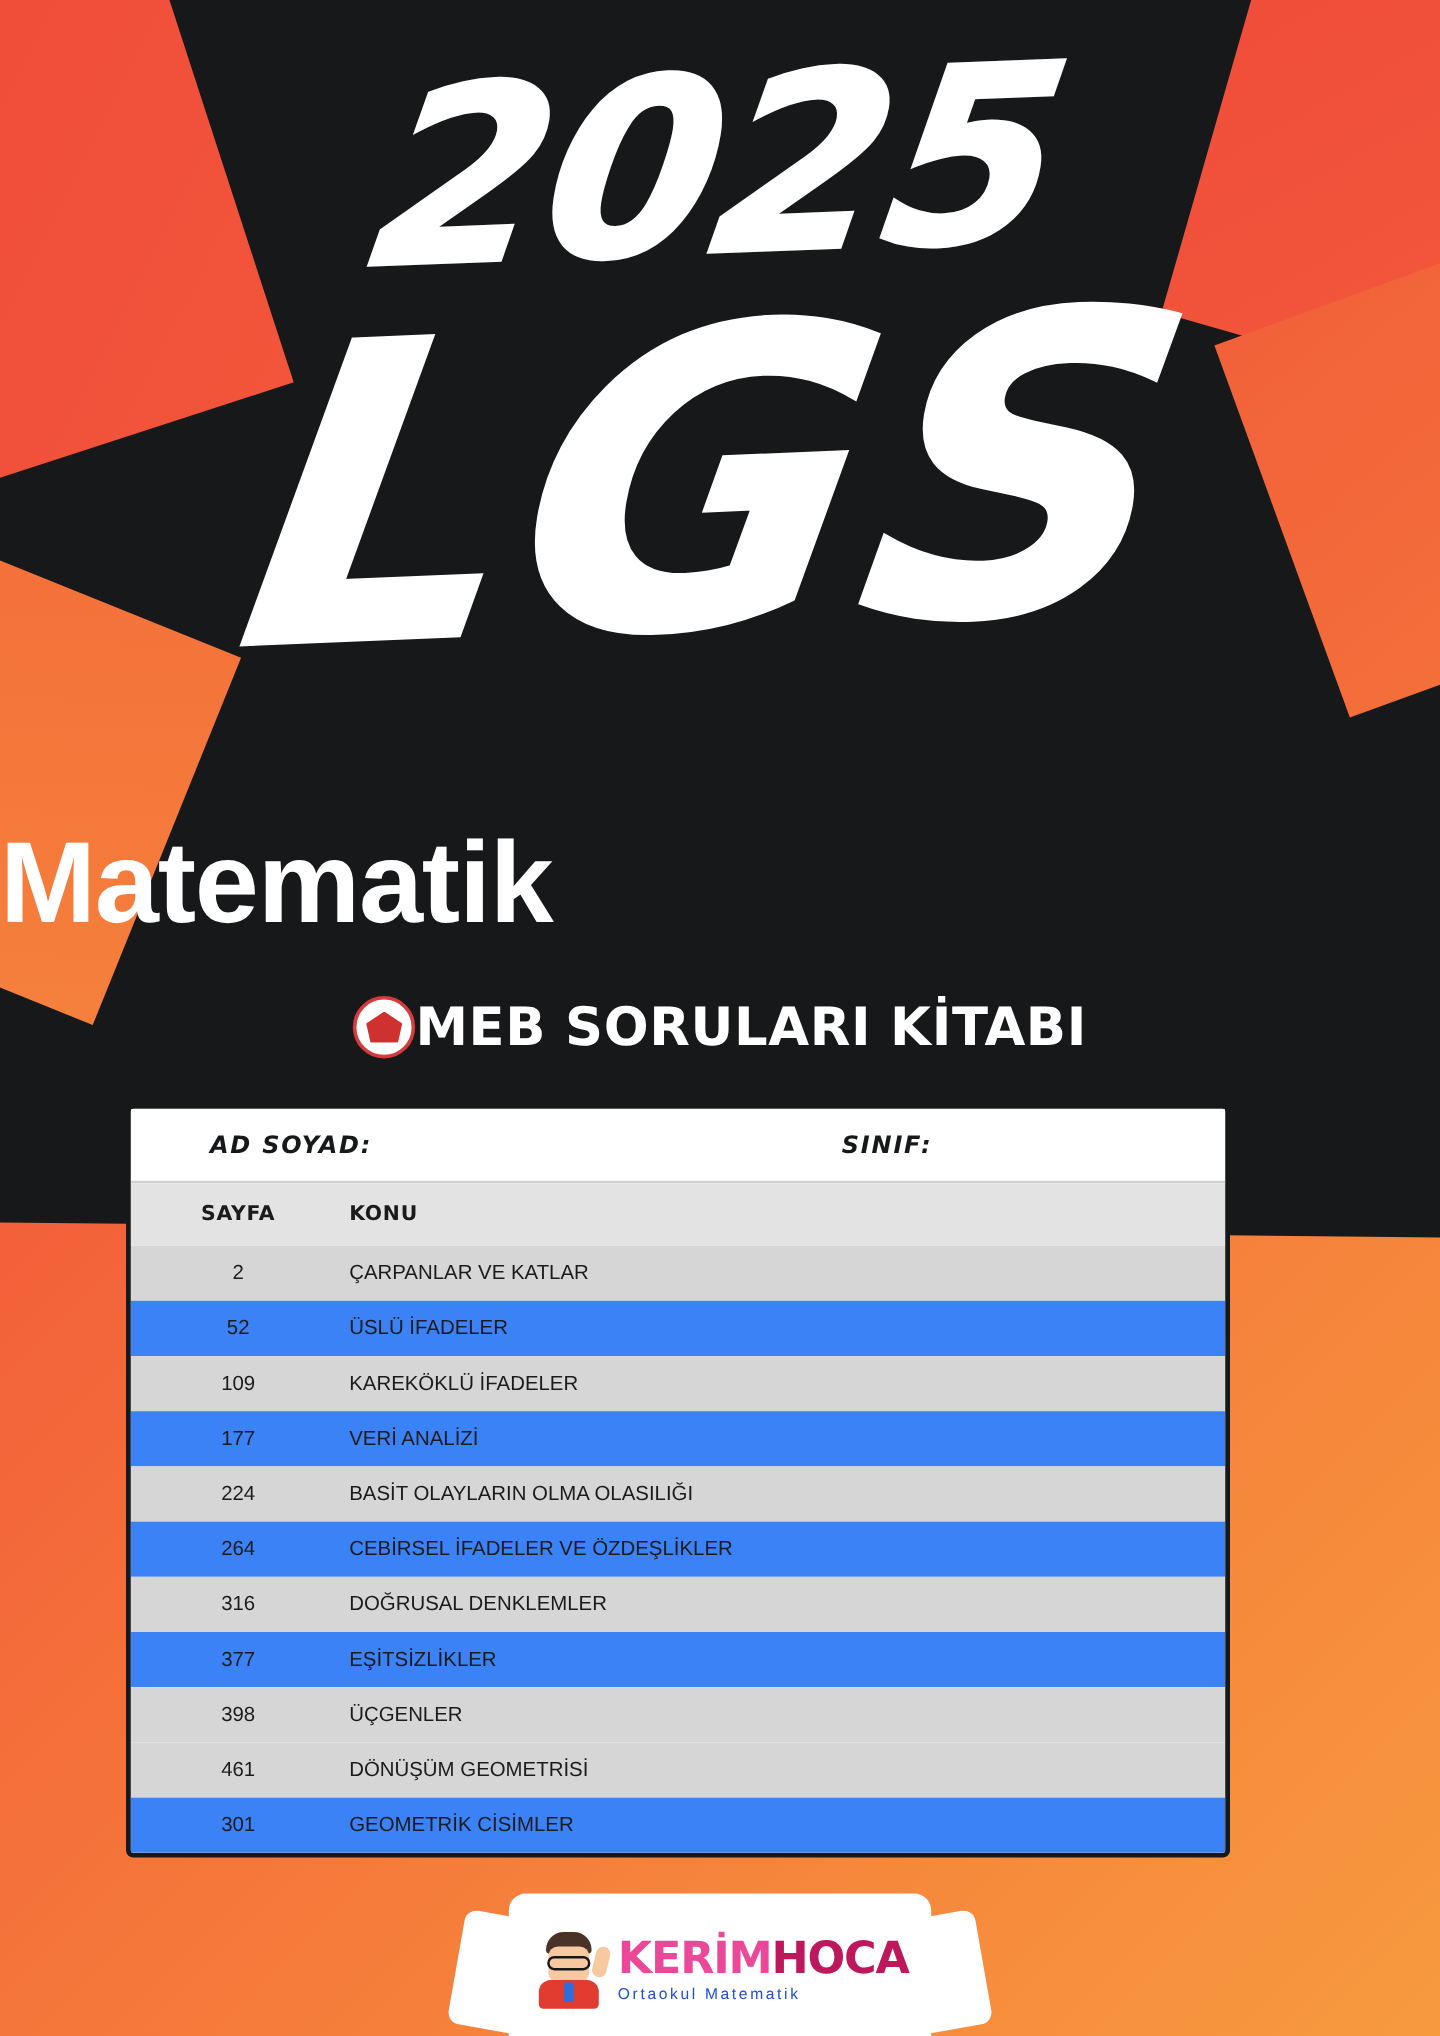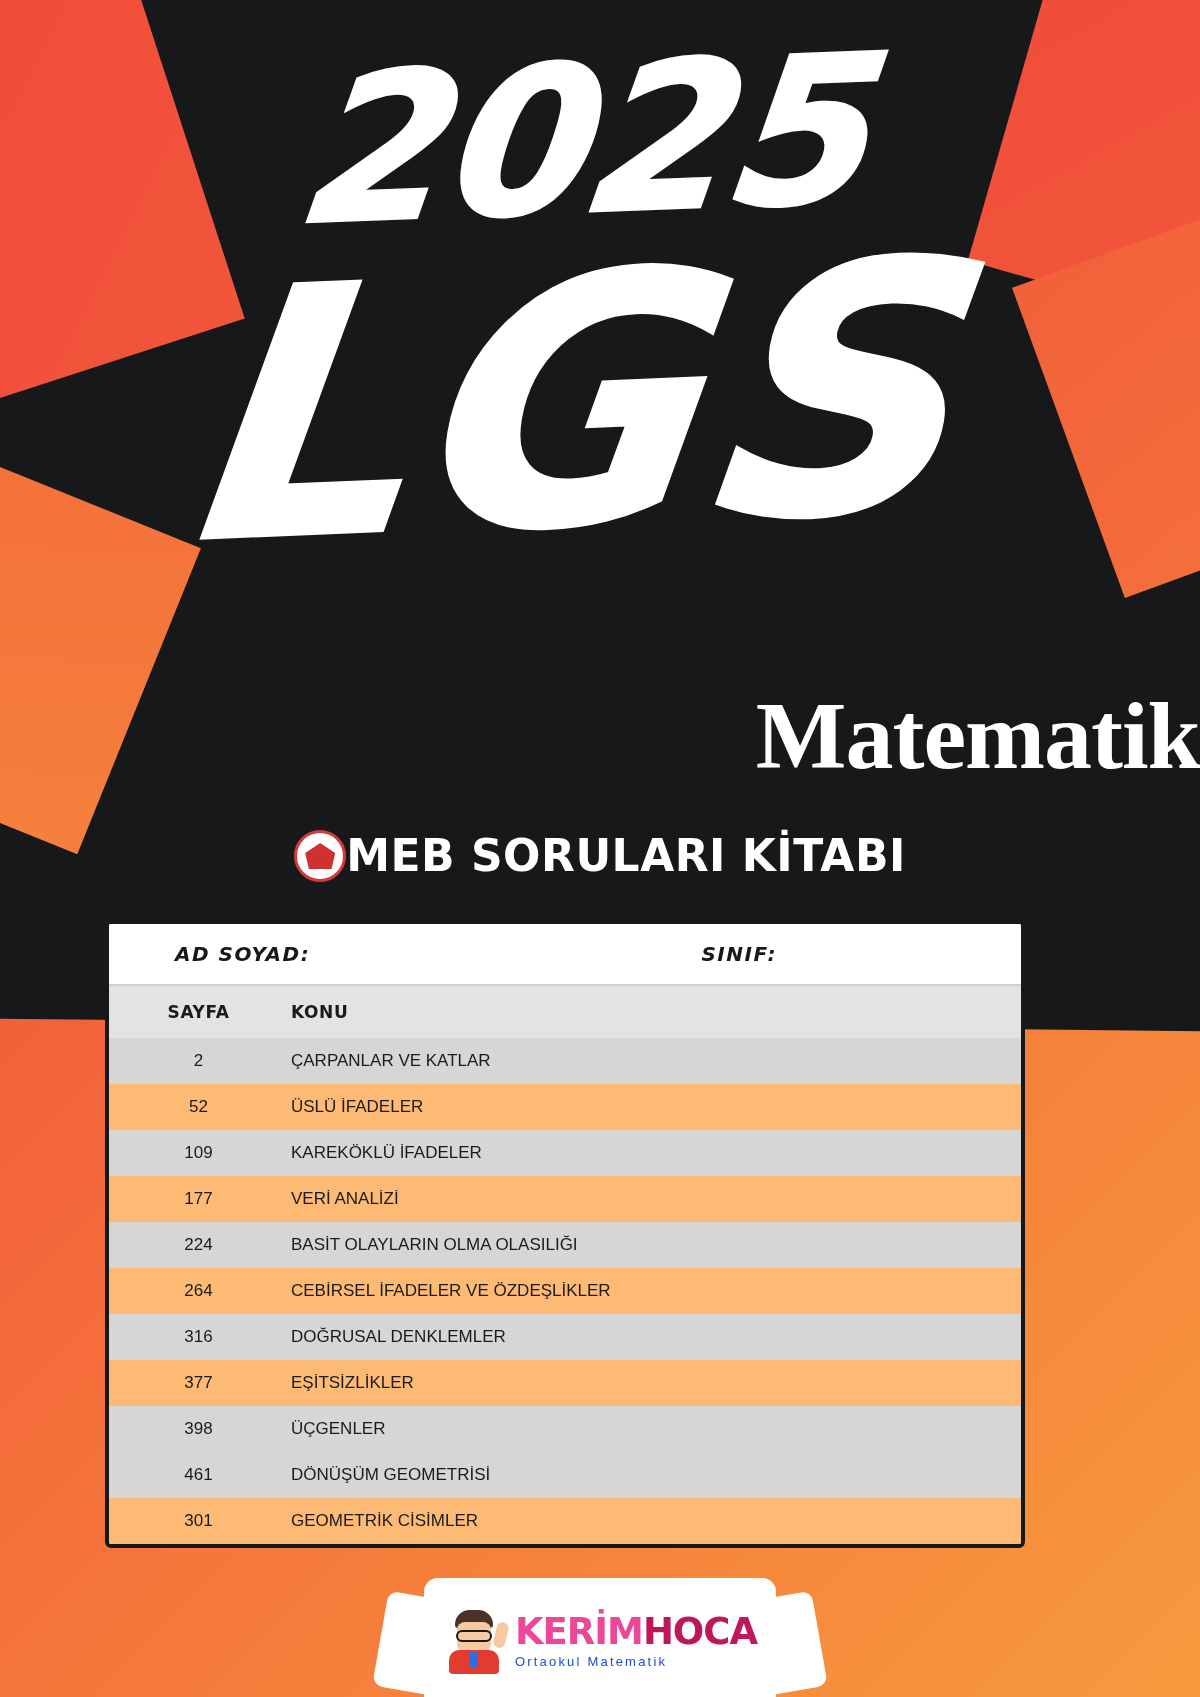--- a/index.html
+++ b/index.html
@@ -107,35 +107,34 @@
     letter-spacing: 4px;
     color: #fff;
     transform: skewX(-12deg) rotate(-2.4deg);
     line-height: 1;
     -webkit-text-stroke: 4px #fff;
   }
   .subject {
     position: absolute;
     left: 0; right: 0;
     top: 688px;
-    text-align: right;
-    font-family: Liberation Serif, serif;
+    text-align: left;
+    font-family: Liberation Sans, sans-serif;
     font-weight: 700;
     font-size: 96px;
     color: #fff;
     letter-spacing: -1px;
     line-height: 1;
-    padding-left: 32px;
   }
   .book-line {
     position: absolute;
     left: 0; right: 0;
     top: 830px;
     display: flex;
-    align-items: flex-start;
+    align-items: center;
     justify-content: center;
   }
   .meb-logo {
     width: 52px; height: 52px;
     border-radius: 50%;
     background: #fff;
     border: 3px solid #d63a3a;
     position: relative;
     display: flex; align-items: center; justify-content: center;
   }
@@ -199,21 +198,21 @@
 
   .row {
     display: flex;
     align-items: center;
     height: 46px;
     font-family: "Liberation Sans", sans-serif;
     font-size: 17px;
     color: #1b1b1b;
   }
   .row.odd { background: #d6d6d6; }
-  .row.even { background: #fdba74; }
+  .row.even { background: #3b82f6; }
   .row .col-page { font-size: 17px; }
 
   
   .brand {
     position: absolute;
     left: 50%;
     transform: translateX(-50%);
     top: 1578px;
     width: 352px;
     height: 120px;

